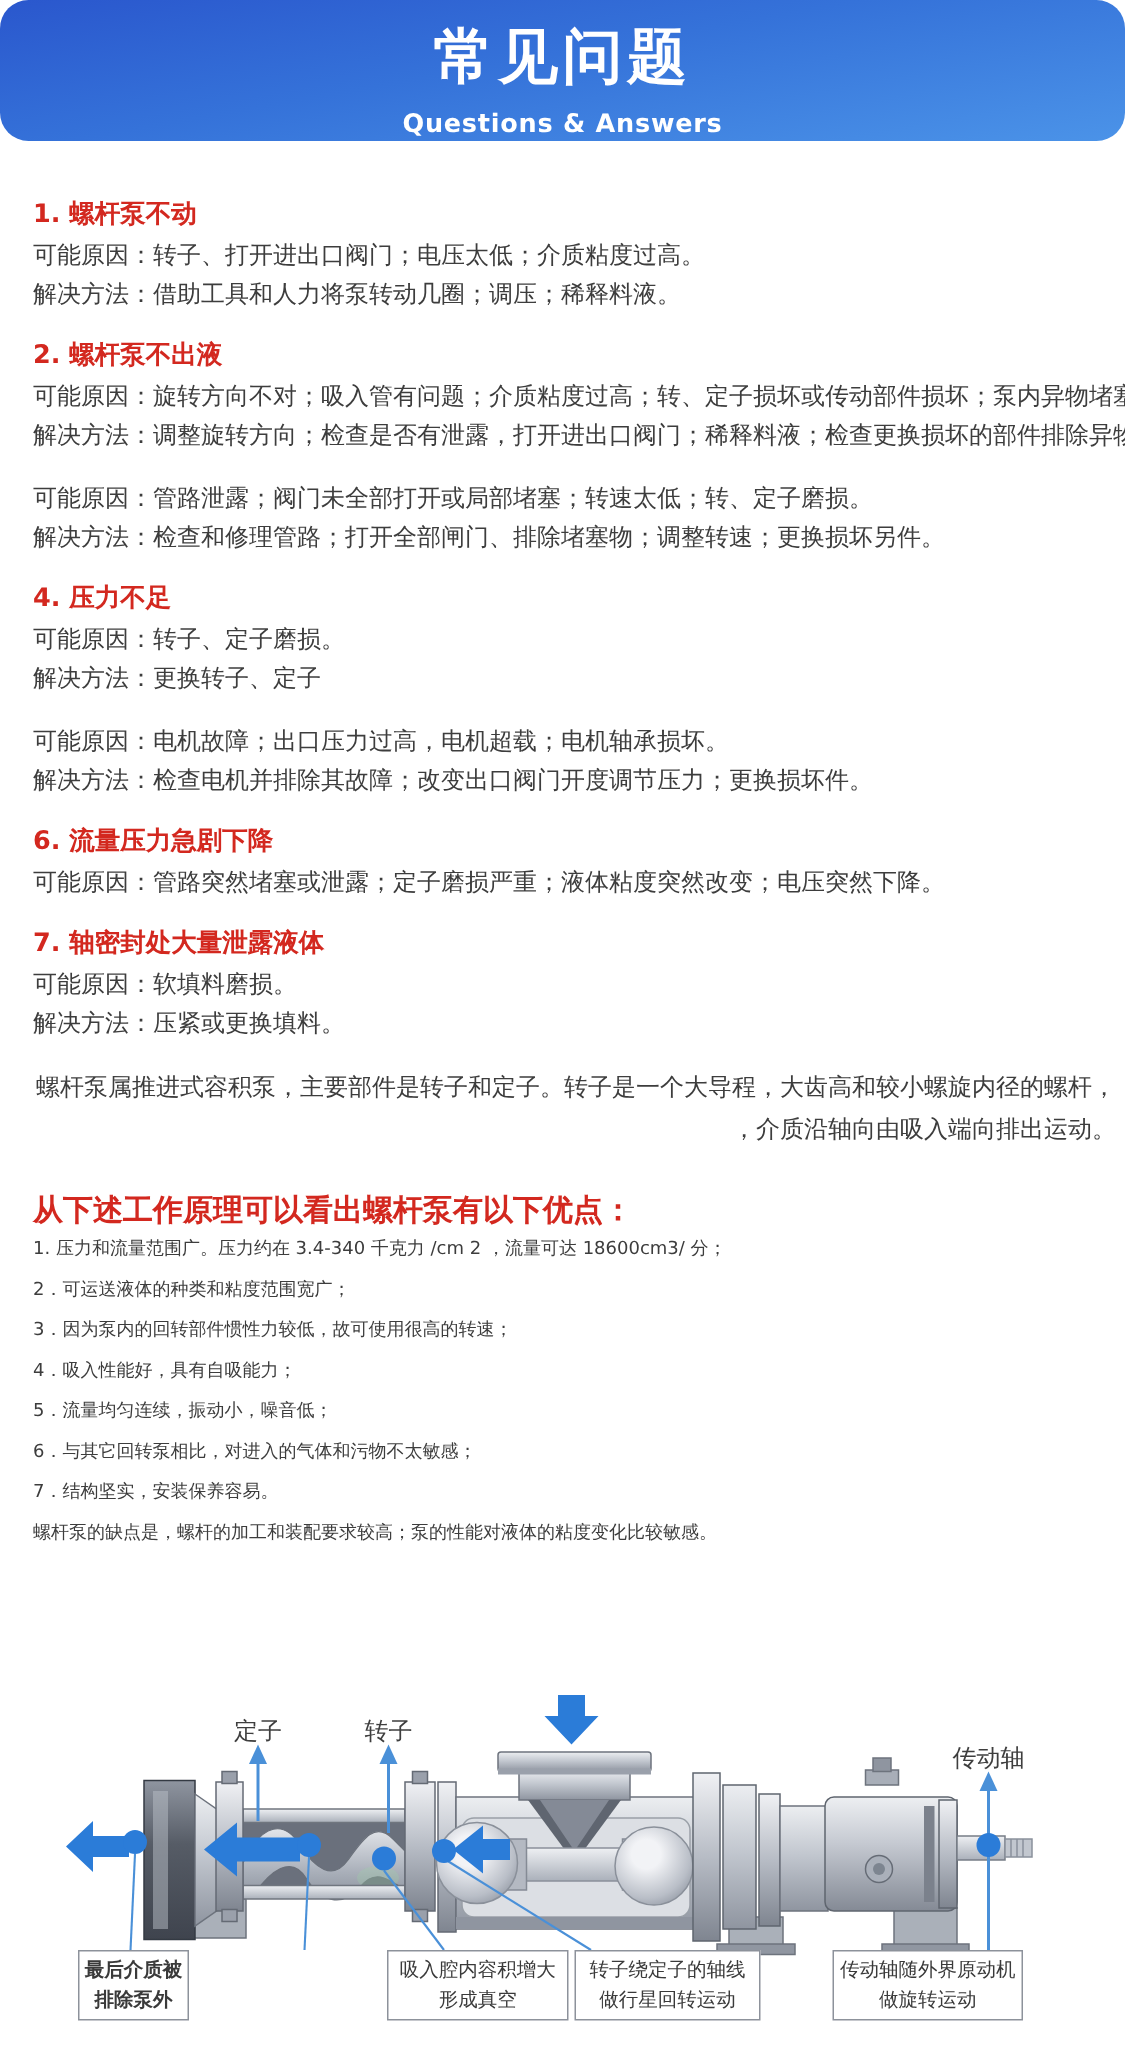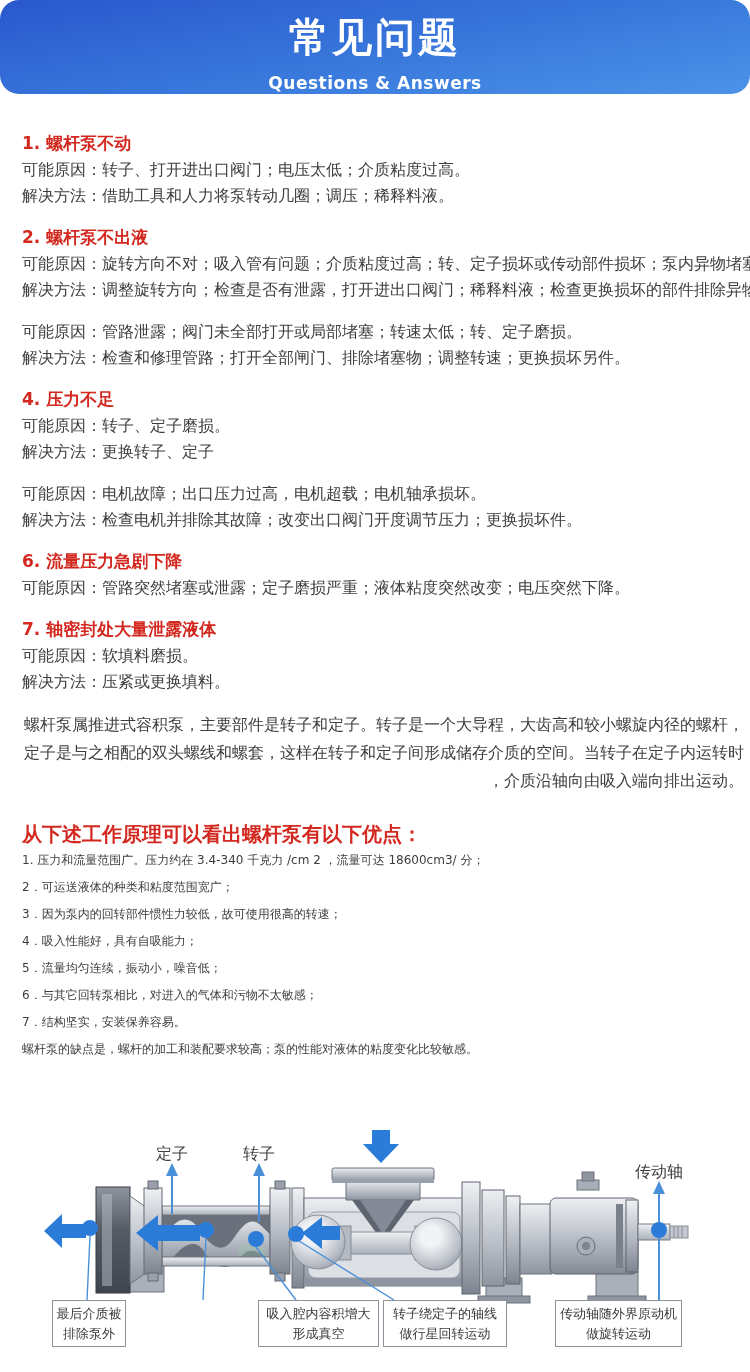--- a/index.html
+++ b/index.html
@@ -74,21 +74,20 @@
       <div class="qa-line">可能原因：管路突然堵塞或泄露；定子磨损严重；液体粘度突然改变；电压突然下降。</div>
     </div>
     <div class="qa-block">
       <div class="qa-title">7. 轴密封处大量泄露液体</div>
       <div class="qa-line">可能原因：软填料磨损。</div>
       <div class="qa-line">解决方法：压紧或更换填料。</div>
     </div>
 
     <div class="description">
       <div class="desc-line">螺杆泵属推进式容积泵，主要部件是转子和定子。转子是一个大导程，大齿高和较小螺旋内径的螺杆，</div>
-      <div class="desc-line">定子是与之相配的双头螺线和螺套，这样在转子和定子间形成储存介质的空间。当转子在定子内运转时</div>
       <div class="desc-line">，介质沿轴向由吸入端向排出运动。</div>
     </div>
 
     <div class="adv-heading">从下述工作原理可以看出螺杆泵有以下优点：</div>
     <div class="adv-item">1. 压力和流量范围广。压力约在 3.4-340 千克力 /cm 2 ，流量可达 18600cm3/ 分；</div>
     <div class="adv-item">2．可运送液体的种类和粘度范围宽广；</div>
     <div class="adv-item">3．因为泵内的回转部件惯性力较低，故可使用很高的转速；</div>
     <div class="adv-item">4．吸入性能好，具有自吸能力；</div>
     <div class="adv-item">5．流量均匀连续，振动小，噪音低；</div>
     <div class="adv-item">6．与其它回转泵相比，对进入的气体和污物不太敏感；</div>
@@ -232,21 +231,21 @@
       <circle cx="206" cy="100" r="8" fill="#2b7cd8"></circle>
       <circle cx="256" cy="109" r="8" fill="#2b7cd8"></circle>
       <circle cx="296" cy="104" r="8" fill="#2b7cd8"></circle>
       <circle cx="659" cy="100" r="8" fill="#2b7cd8"></circle>
     </svg>
 
     <div class="dlabel" style="left:156px; top:14px;">定子</div>
     <div class="dlabel" style="left:243px; top:14px;">转子</div>
     <div class="dlabel" style="left:635px; top:32px;">传动轴</div>
 
-    <div class="caption" style="left:52px; width:72px;">
+    <div class="caption" style="left:52px; width:72px;font-weight:bold;">
       <div>最后介质被</div>
       <div>排除泵外</div>
     </div>
     <div class="caption" style="left:258px; width:119px;">
       <div>吸入腔内容积增大</div>
       <div>形成真空</div>
     </div>
     <div class="caption" style="left:383px; width:122px;">
       <div>转子绕定子的轴线</div>
       <div>做行星回转运动</div>

